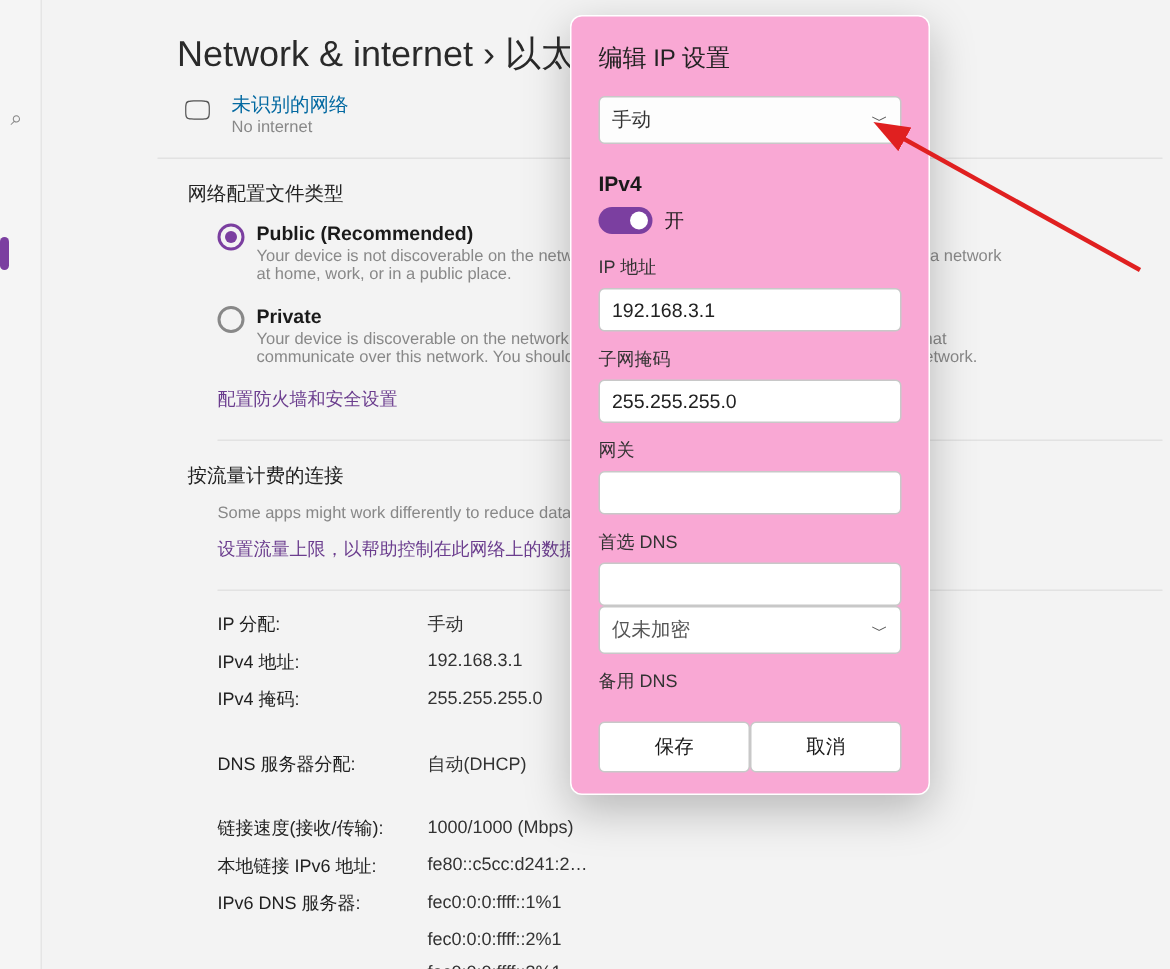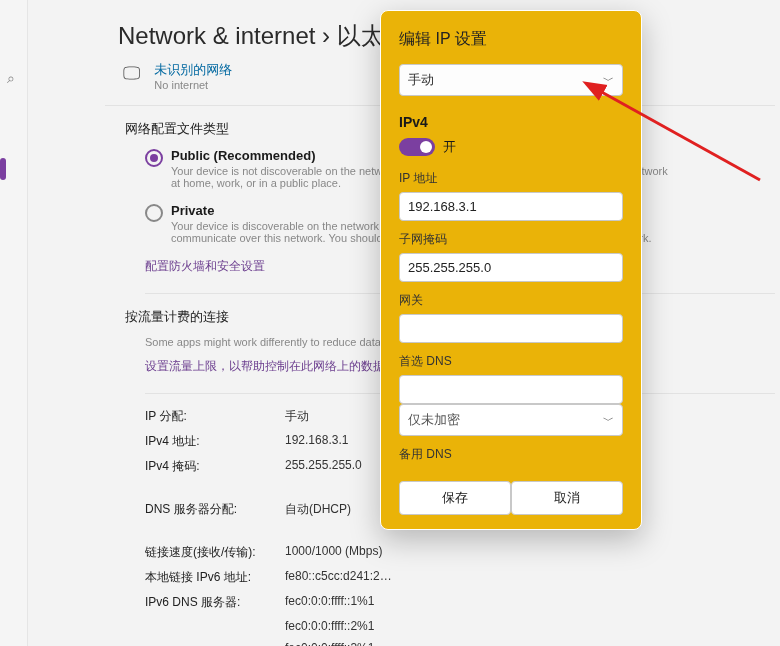--- a/index.html
+++ b/index.html
@@ -77,22 +77,22 @@
       color: #333;
     }
     .info-grid .k { color: #222; }
     .info-grid .v { color: #333; }
     .info-gap { grid-column: 1 / -1; height: 10px; }
 
     
     .dialog {
       position: absolute;
       left: 380px; top: 10px;
-      width: 262px;
-      background: #eab308;
+      width: 240px;
+      background: #f9a8d4;
       border: 1px solid #fff;
       border-radius: 8px;
       box-shadow: 0 10px 30px rgba(0,0,0,0.25);
       padding: 18px 18px 14px 18px;
     }
     .dlg-title { font-size: 16px; color: #222; margin-bottom: 14px; }
     .select {
       border: 1px solid #c8c8c8; border-radius: 4px;
       padding: 6px 8px; font-size: 13px; color: #333;
       display: flex; justify-content: space-between; align-items: center;

